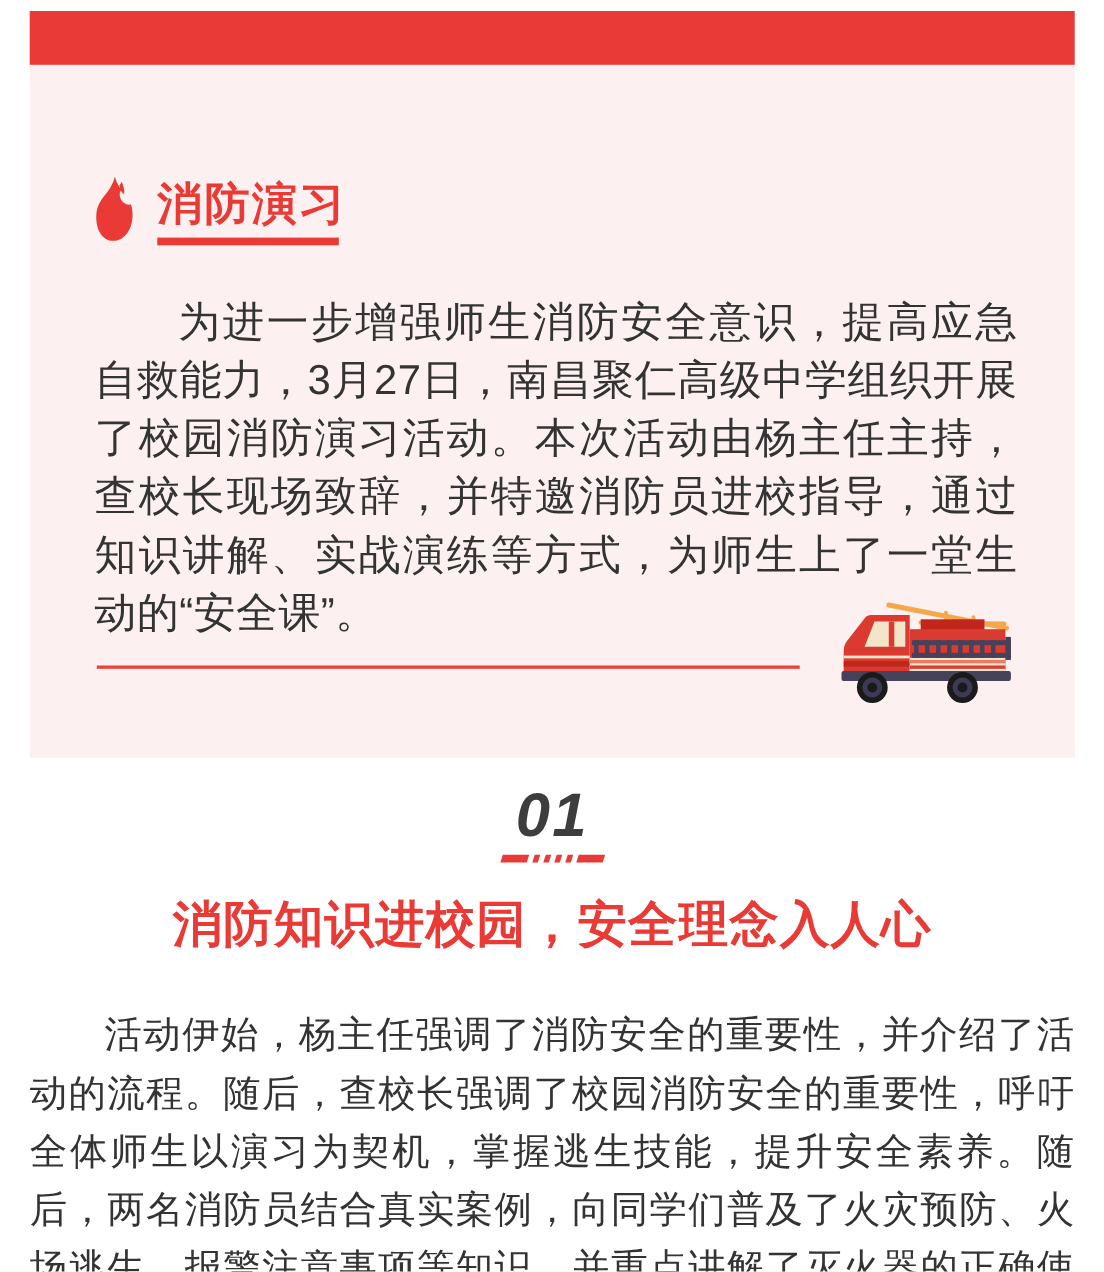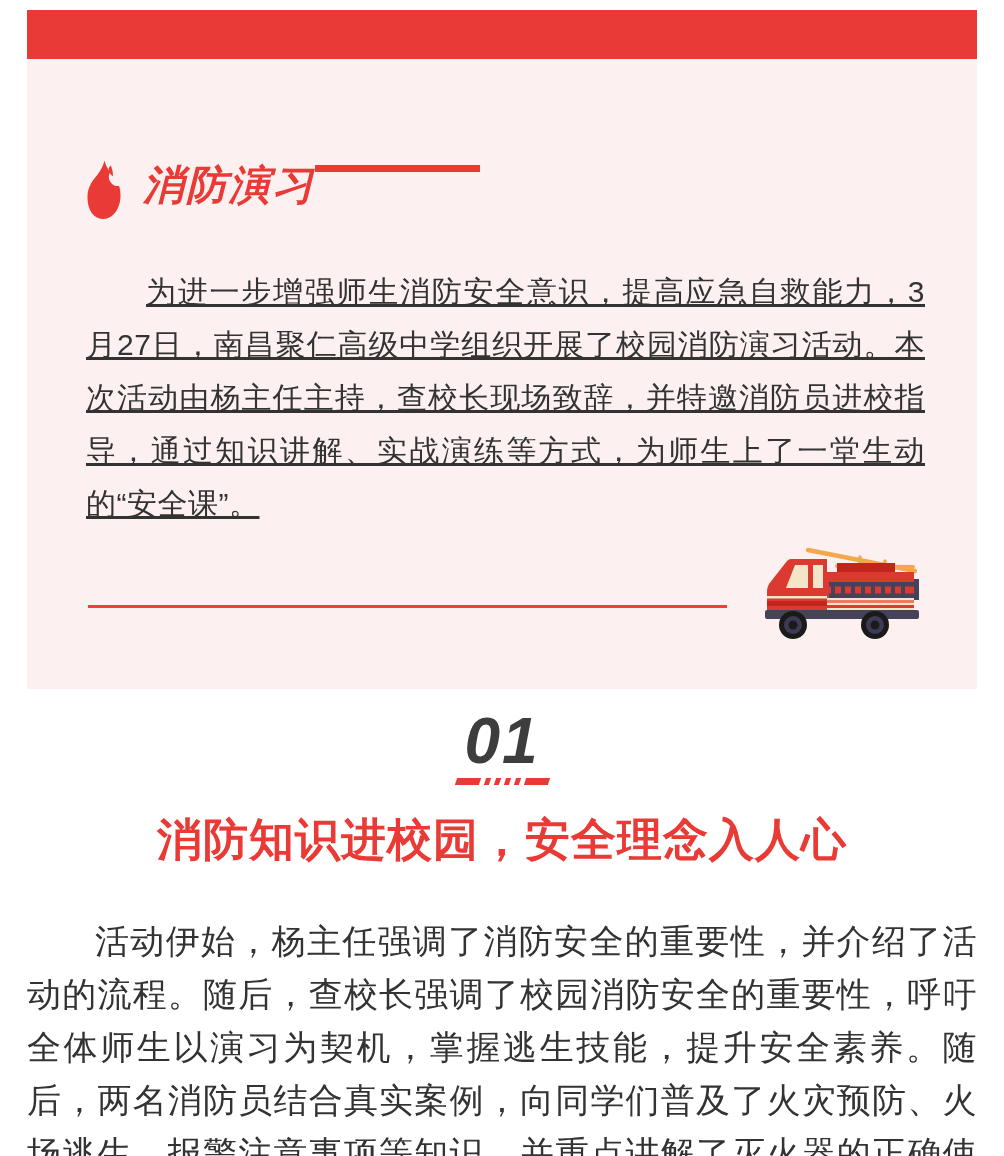--- a/index.html
+++ b/index.html
@@ -21,32 +21,32 @@
   html,body{margin:0;padding:0;}
   body{
     width:1004px;height:1156px;overflow:hidden;background:#ffffff;
     font-family:"Liberation Sans","DejaVu Sans",sans-serif;
   }
   .column{width:950px;margin:0 auto 0 27px;}
   .top-bar{height:49px;margin-top:10px;background:var(--accent);}
   .hero{position:relative;height:630px;background:var(--panel);}
   .hero-title-row{display:flex;align-items:flex-start;gap:20px;padding:96px 0 0 58px;}
   .flame{width:38px;height:62px;margin-top:4px;flex:0 0 auto;}
-  .title-block{display:flex;font-style:italic;}
+  .title-block{display:flex;flex-direction:column;}
   .hero-title{font-size:41px;font-weight:bold;color:var(--accent);letter-spacing:2px;line-height:1.0;margin-top:10px;}
   .title-underline{width:165px;height:7px;background:var(--accent);margin-top:10px;}
   .hero-para{
-    margin:44px 52px 0 59px;font-size:30px;line-height:53px;color:var(--text);
-    text-align:justify;text-indent:2em;letter-spacing:0.5px;text-decoration:underline;
+    margin:44px 52px 0 59px;font-size:38px;line-height:53px;color:var(--text);
+    text-align:justify;text-indent:2em;letter-spacing:0.5px;
   }
   .hero-line{position:absolute;left:61px;top:546px;width:639px;height:3px;background:var(--line);}
   .truck{position:absolute;left:737px;top:487px;width:160px;height:95px;}
   .sec{ text-align:center; }
   .sec-number{
-    margin-top:22px;line-height:60px;font-size:64px;font-style:italic;font-weight:bold;
+    margin-top:22px;line-height:60px;font-size:56px;font-style:italic;font-weight:bold;
     color:var(--number);letter-spacing:2px;
   }
   .num-underline{display:inline-flex;gap:5px;height:7px;transform:skewX(-18deg);margin-top:-4px;}
   .num-underline .dash{width:24px;background:var(--accent);}
   .num-underline .tick{width:5px;background:var(--accent);}
   .sec-heading{margin-top:26px;font-size:45px;font-weight:bold;color:var(--accent);letter-spacing:1px;line-height:1.1;}
   .sec-para{
     margin:50px 0 0 0;font-size:34px;line-height:53px;color:var(--text);
     text-align:justify;text-indent:2em;letter-spacing:0.5px;
   }

